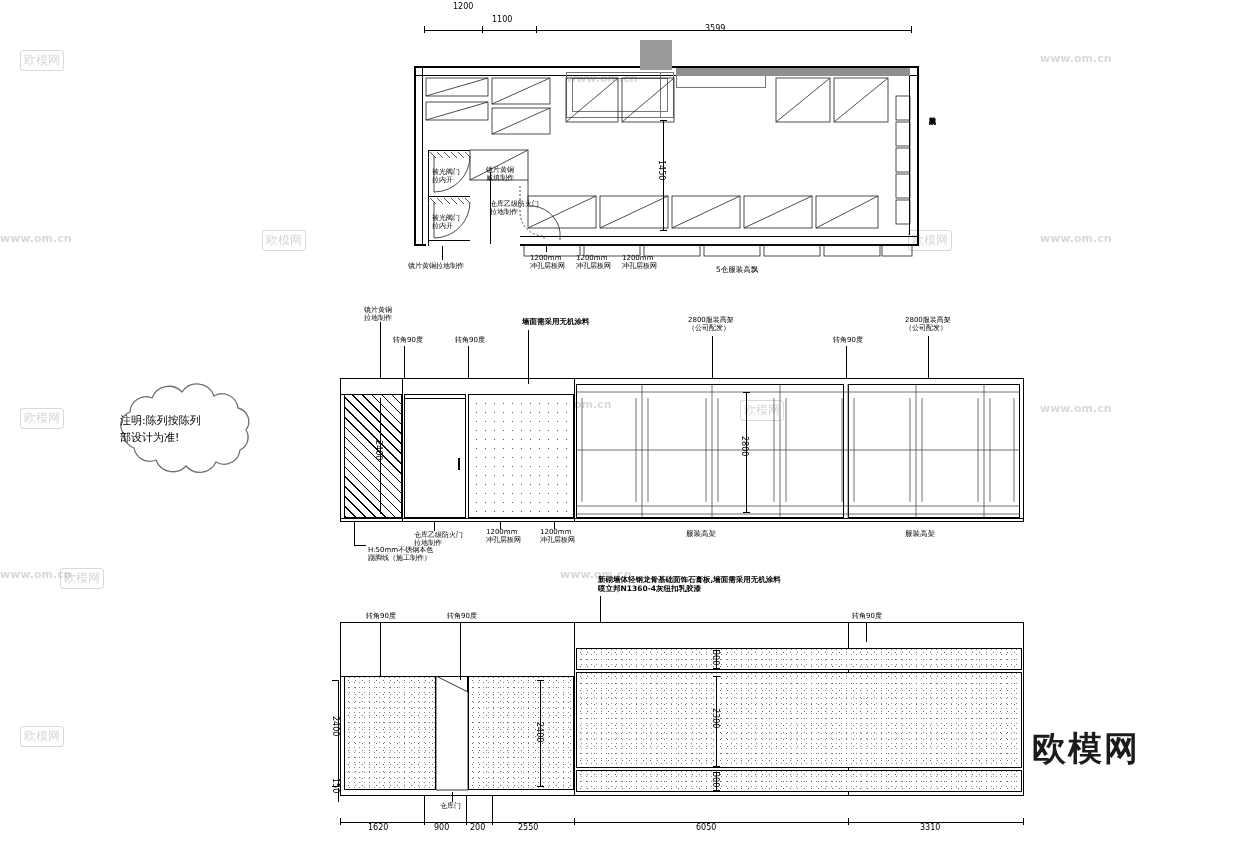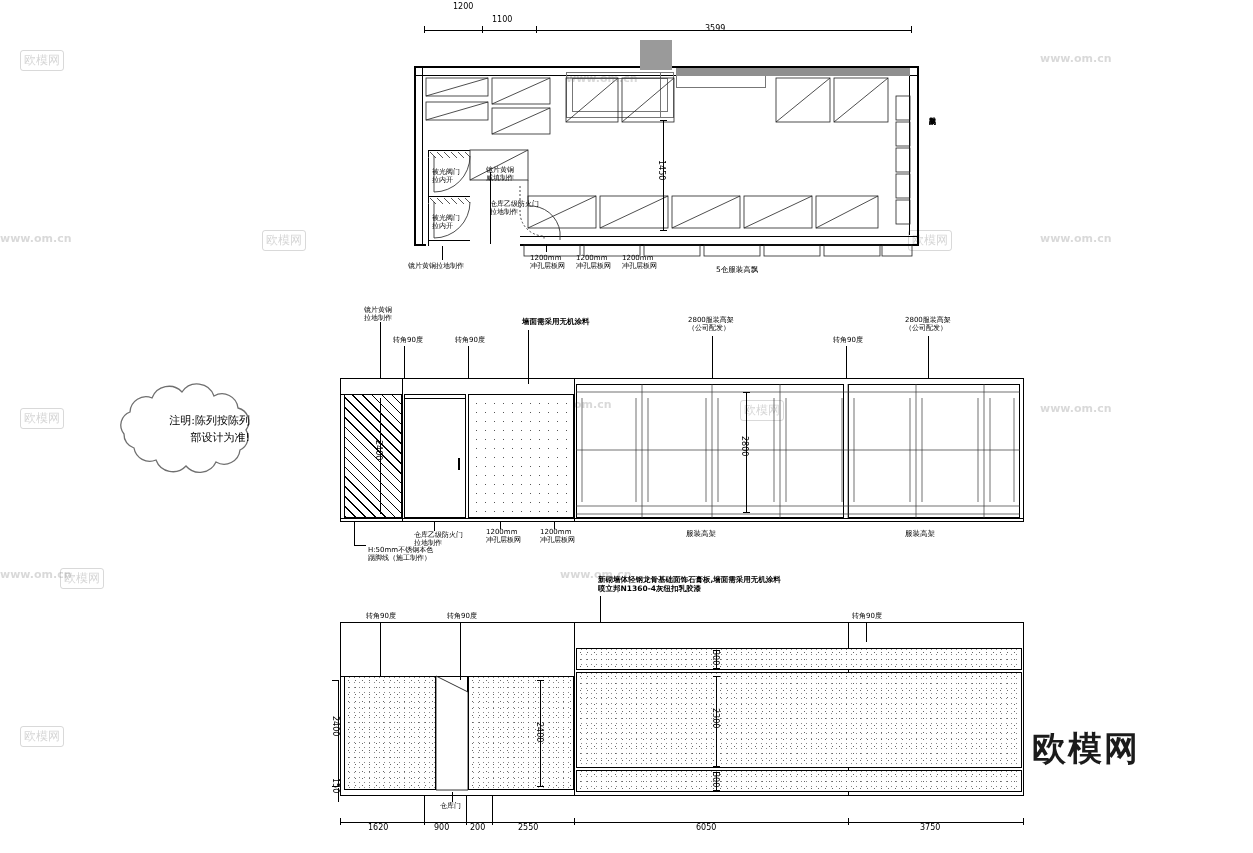--- a/index.html
+++ b/index.html
@@ -32,21 +32,21 @@
      background-position:0 0, 2px 3px;}
   .wm{position:absolute;color:rgba(120,120,120,0.28);font-size:11px;
       white-space:nowrap;pointer-events:none;font-weight:bold;}
   .wmbox{position:absolute;color:rgba(130,130,130,0.33);font-size:12px;
       border:1px solid rgba(130,130,130,0.3);padding:1px 3px;border-radius:3px;
       white-space:nowrap;pointer-events:none;}
   .bigwm{position:absolute;color:#1b1b1b;font-size:34px;font-weight:bold;
       letter-spacing:2px;white-space:nowrap;}
   .cloud{position:absolute;}
   .cloudtext{position:absolute;font-size:11px;line-height:1.5;color:#000;
-      text-align:right;width:130px;}
+      text-align:left;width:130px;}
   svg{display:block;overflow:visible;}
   .dimline{position:absolute;height:1px;background:#000;}
   .tick{position:absolute;width:1px;height:7px;background:#000;}
   .tickv{position:absolute;height:1px;width:7px;background:#000;}
 </style>
 </head>
 <body>
 
 <div class="canvas">
 
@@ -403,15 +403,15 @@
   <div class="tick" style="left:848px;top:818px;"></div>
   <div class="tick" style="left:1023px;top:818px;"></div>
   <div class="vl ln" style="left:424px;top:795px;height:27px;"></div>
   <div class="vl ln" style="left:466px;top:795px;height:27px;"></div>
   <div class="vl ln" style="left:492px;top:795px;height:27px;"></div>
   <div class="dim" style="left:368px;top:823px;">1620</div>
   <div class="dim" style="left:434px;top:823px;">900</div>
   <div class="dim" style="left:470px;top:823px;">200</div>
   <div class="dim" style="left:518px;top:823px;">2550</div>
   <div class="dim" style="left:696px;top:823px;">6050</div>
-  <div class="dim" style="left:920px;top:823px;">3750</div>
+  <div class="dim" style="left:920px;top:823px;">3310</div>
 
 </div>
 
 </body></html>

